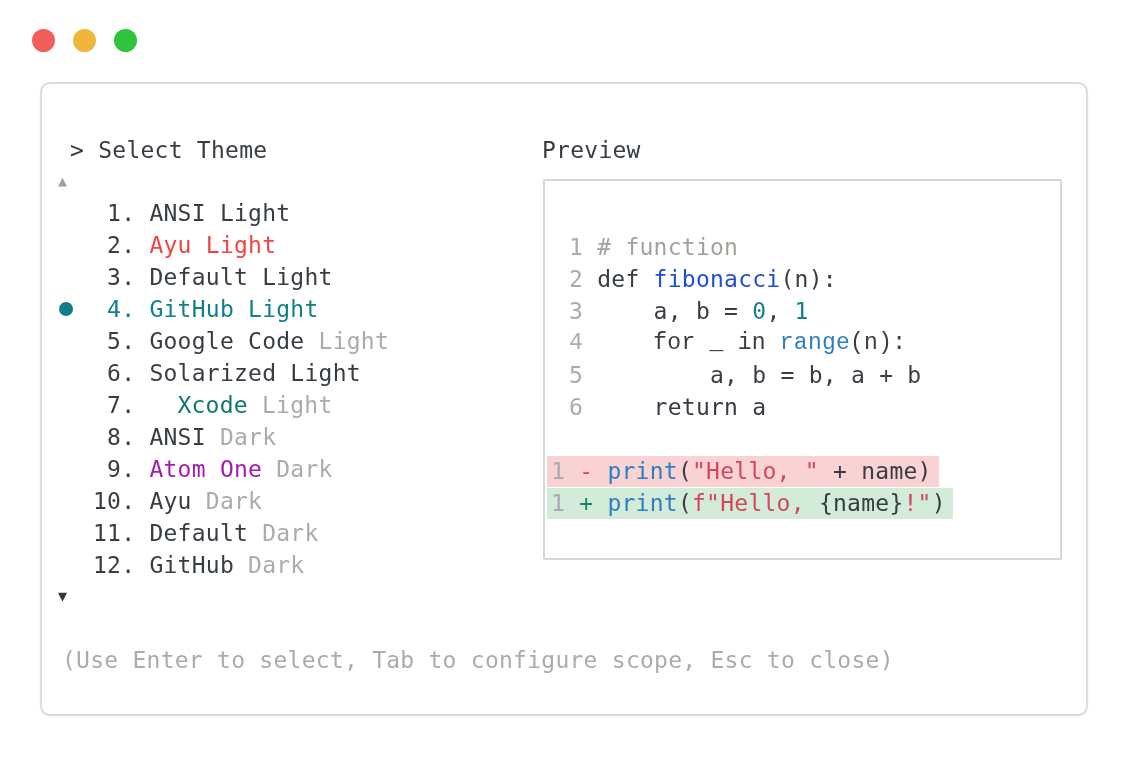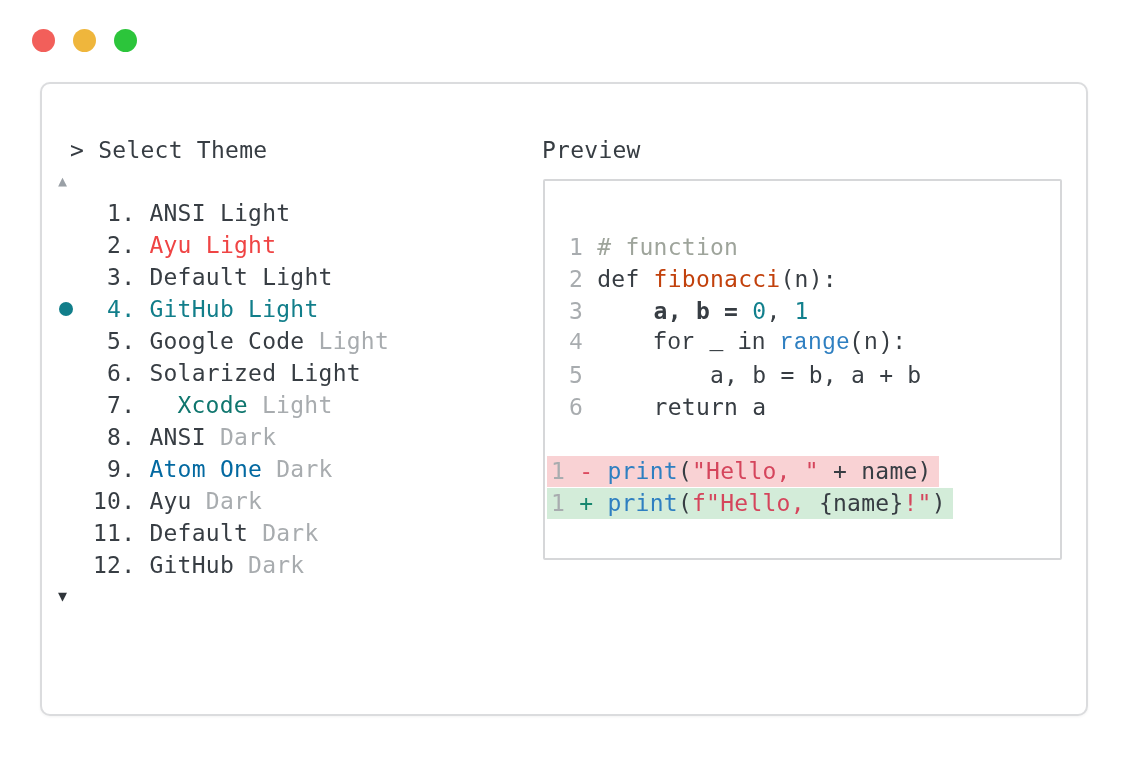--- a/index.html
+++ b/index.html
@@ -56,36 +56,37 @@
   <div id="theme-list">
       <div class="row mono list-row" style="top: 113px;"><span style="color: rgb(55, 61, 67);"> 1. </span><span style="color: rgb(55, 61, 67);">ANSI Light</span></div>
       <div class="row mono list-row" style="top: 145px;"><span style="color: rgb(55, 61, 67);"> 2. </span><span style="color: #ef4444;">Ayu Light</span></div>
       <div class="row mono list-row" style="top: 177px;"><span style="color: rgb(55, 61, 67);"> 3. </span><span style="color: rgb(55, 61, 67);">Default Light</span></div>
       <span class="bullet" style="top: 218px; background: rgb(17, 126, 138);"></span>
       <div class="row mono list-row" style="top: 209px;"><span style="color: rgb(17, 126, 138);"> 4. </span><span style="color: rgb(17, 126, 138);">GitHub Light</span></div>
       <div class="row mono list-row" style="top: 241px;"><span style="color: rgb(55, 61, 67);"> 5. </span><span style="color: rgb(55, 61, 67);">Google Code</span><span style="color: rgb(168, 172, 175);"> Light</span></div>
       <div class="row mono list-row" style="top: 273px;"><span style="color: rgb(55, 61, 67);"> 6. </span><span style="color: rgb(55, 61, 67);">Solarized Light</span></div>
       <div class="row mono list-row" style="top: 305px;"><span style="color: rgb(55, 61, 67);"> 7. </span><span style="color: #0f766e; margin-left: 28px;">Xcode</span><span style="color: rgb(168, 172, 175);"> Light</span></div>
       <div class="row mono list-row" style="top: 337px;"><span style="color: rgb(55, 61, 67);"> 8. </span><span style="color: rgb(55, 61, 67);">ANSI</span><span style="color: rgb(168, 172, 175);"> Dark</span></div>
-      <div class="row mono list-row" style="top: 369px;"><span style="color: rgb(55, 61, 67);"> 9. </span><span style="color: #0369a1;">Atom One</span><span style="color: rgb(168, 172, 175);"> Dark</span></div>
+      <div class="row mono list-row" style="top: 369px;"><span style="color: rgb(55, 61, 67);"> 9. </span><span style="color: #a21caf;">Atom One</span><span style="color: rgb(168, 172, 175);"> Dark</span></div>
       <div class="row mono list-row" style="top: 401px;"><span style="color: rgb(55, 61, 67);">10. </span><span style="color: rgb(55, 61, 67);">Ayu</span><span style="color: rgb(168, 172, 175);"> Dark</span></div>
       <div class="row mono list-row" style="top: 433px;"><span style="color: rgb(55, 61, 67);">11. </span><span style="color: rgb(55, 61, 67); margin-top: 36px;">Default</span><span style="color: rgb(168, 172, 175);"> Dark</span></div>
       <div class="row mono list-row" style="top: 465px;"><span style="color: rgb(55, 61, 67);">12. </span><span style="color: rgb(55, 61, 67);">GitHub</span><span style="color: rgb(168, 172, 175);"> Dark</span></div>
     </div>
 
   <div class="row scrolldn" style="color: rgb(48, 53, 59);">▼</div>
 
+  <div class="row mono hint" style="color: rgb(168, 172, 175);">(Use Enter to select, Tab to configure scope, Esc to close)</div>
 
   <div class="row mono preview-title" style="color: rgb(55, 61, 67);">Preview</div>
 
   <div class="preview-box">
     <div id="code-block">
         <div class="code-line mono" style="top: 50px;"><span style="color: rgb(168, 172, 175);">1 </span><span style="color: rgb(158, 164, 155);"># function</span></div>
-        <div class="code-line mono" style="top: 82px;"><span style="color: rgb(168, 172, 175);">2 </span><span style="color: rgb(55, 61, 67);">def </span><span style="color: #c2410c;">fibonacci</span><span style="color: rgb(55, 61, 67);">(n):</span></div>
-        <div class="code-line mono" style="top: 114px;"><span style="color: rgb(168, 172, 175);">3 </span><span style="color: rgb(55, 61, 67); font-weight: bold;">    a, b = </span><span style="color: rgb(18, 128, 141);">0</span><span style="color: rgb(55, 61, 67);">, </span><span style="color: rgb(18, 128, 141);">1</span></div>
+        <div class="code-line mono" style="top: 82px;"><span style="color: rgb(168, 172, 175);">2 </span><span style="color: rgb(55, 61, 67);">def </span><span style="color: #1d4ed8;">fibonacci</span><span style="color: rgb(55, 61, 67);">(n):</span></div>
+        <div class="code-line mono" style="top: 114px;"><span style="color: rgb(168, 172, 175);">3 </span><span style="color: rgb(55, 61, 67);">    a, b = </span><span style="color: rgb(18, 128, 141);">0</span><span style="color: rgb(55, 61, 67);">, </span><span style="color: rgb(18, 128, 141);">1</span></div>
         <div class="code-line mono" style="top: 146px; font-family: Liberation Mono, monospace;"><span style="color: rgb(168, 172, 175);">4 </span><span style="color: rgb(55, 61, 67);">    for _ in </span><span style="color: rgb(46, 127, 193);">range</span><span style="color: rgb(55, 61, 67);">(n):</span></div>
         <div class="code-line mono" style="top: 178px;"><span style="color: rgb(168, 172, 175);">5 </span><span style="color: rgb(55, 61, 67);">        a, b = b, a + b</span></div>
         <div class="code-line mono" style="top: 210px;"><span style="color: rgb(168, 172, 175);">6 </span><span style="color: rgb(55, 61, 67);">    return a</span></div>
       </div>
     <div id="diff-block">
         <div class="diff-row mono" style="top: 274px;"><span class="bgspan" style="background: rgb(249, 210, 212);"><span style="color: rgb(168, 172, 175);">1 </span><span style="color: rgb(220, 74, 95);">- </span><span style="color: rgb(46, 127, 193);">print</span><span style="color: rgb(55, 61, 67);">(</span><span style="color: rgb(213, 69, 92);">"Hello, "</span><span style="color: rgb(55, 61, 67);"> + name)</span></span></div>
         <div class="diff-row mono" style="top: 306px;"><span class="bgspan" style="background: rgb(211, 236, 217);"><span style="color: rgb(168, 172, 175);">1 </span><span style="color: rgb(22, 135, 111);">+ </span><span style="color: rgb(46, 127, 193);">print</span><span style="color: rgb(55, 61, 67);">(</span><span style="color: rgb(213, 69, 92);">f"Hello, </span><span style="color: rgb(55, 61, 67);">{name}</span><span style="color: rgb(213, 69, 92);">!"</span><span style="color: rgb(55, 61, 67);">)</span></span></div>
       </div>
   </div>
 

